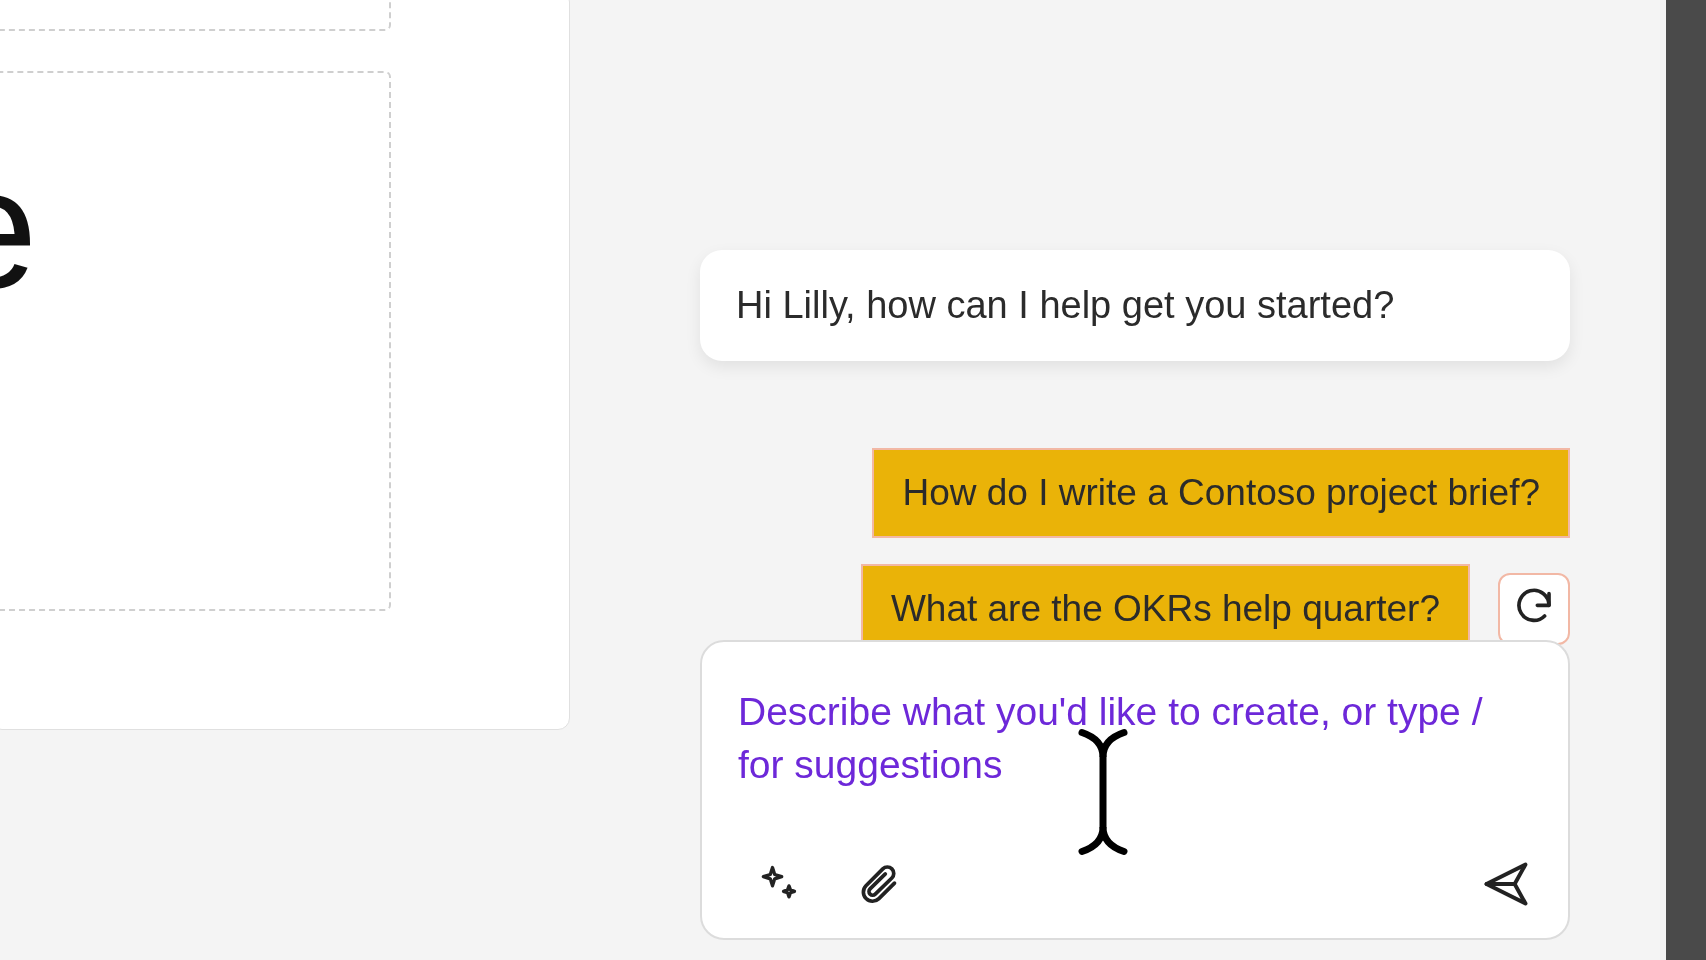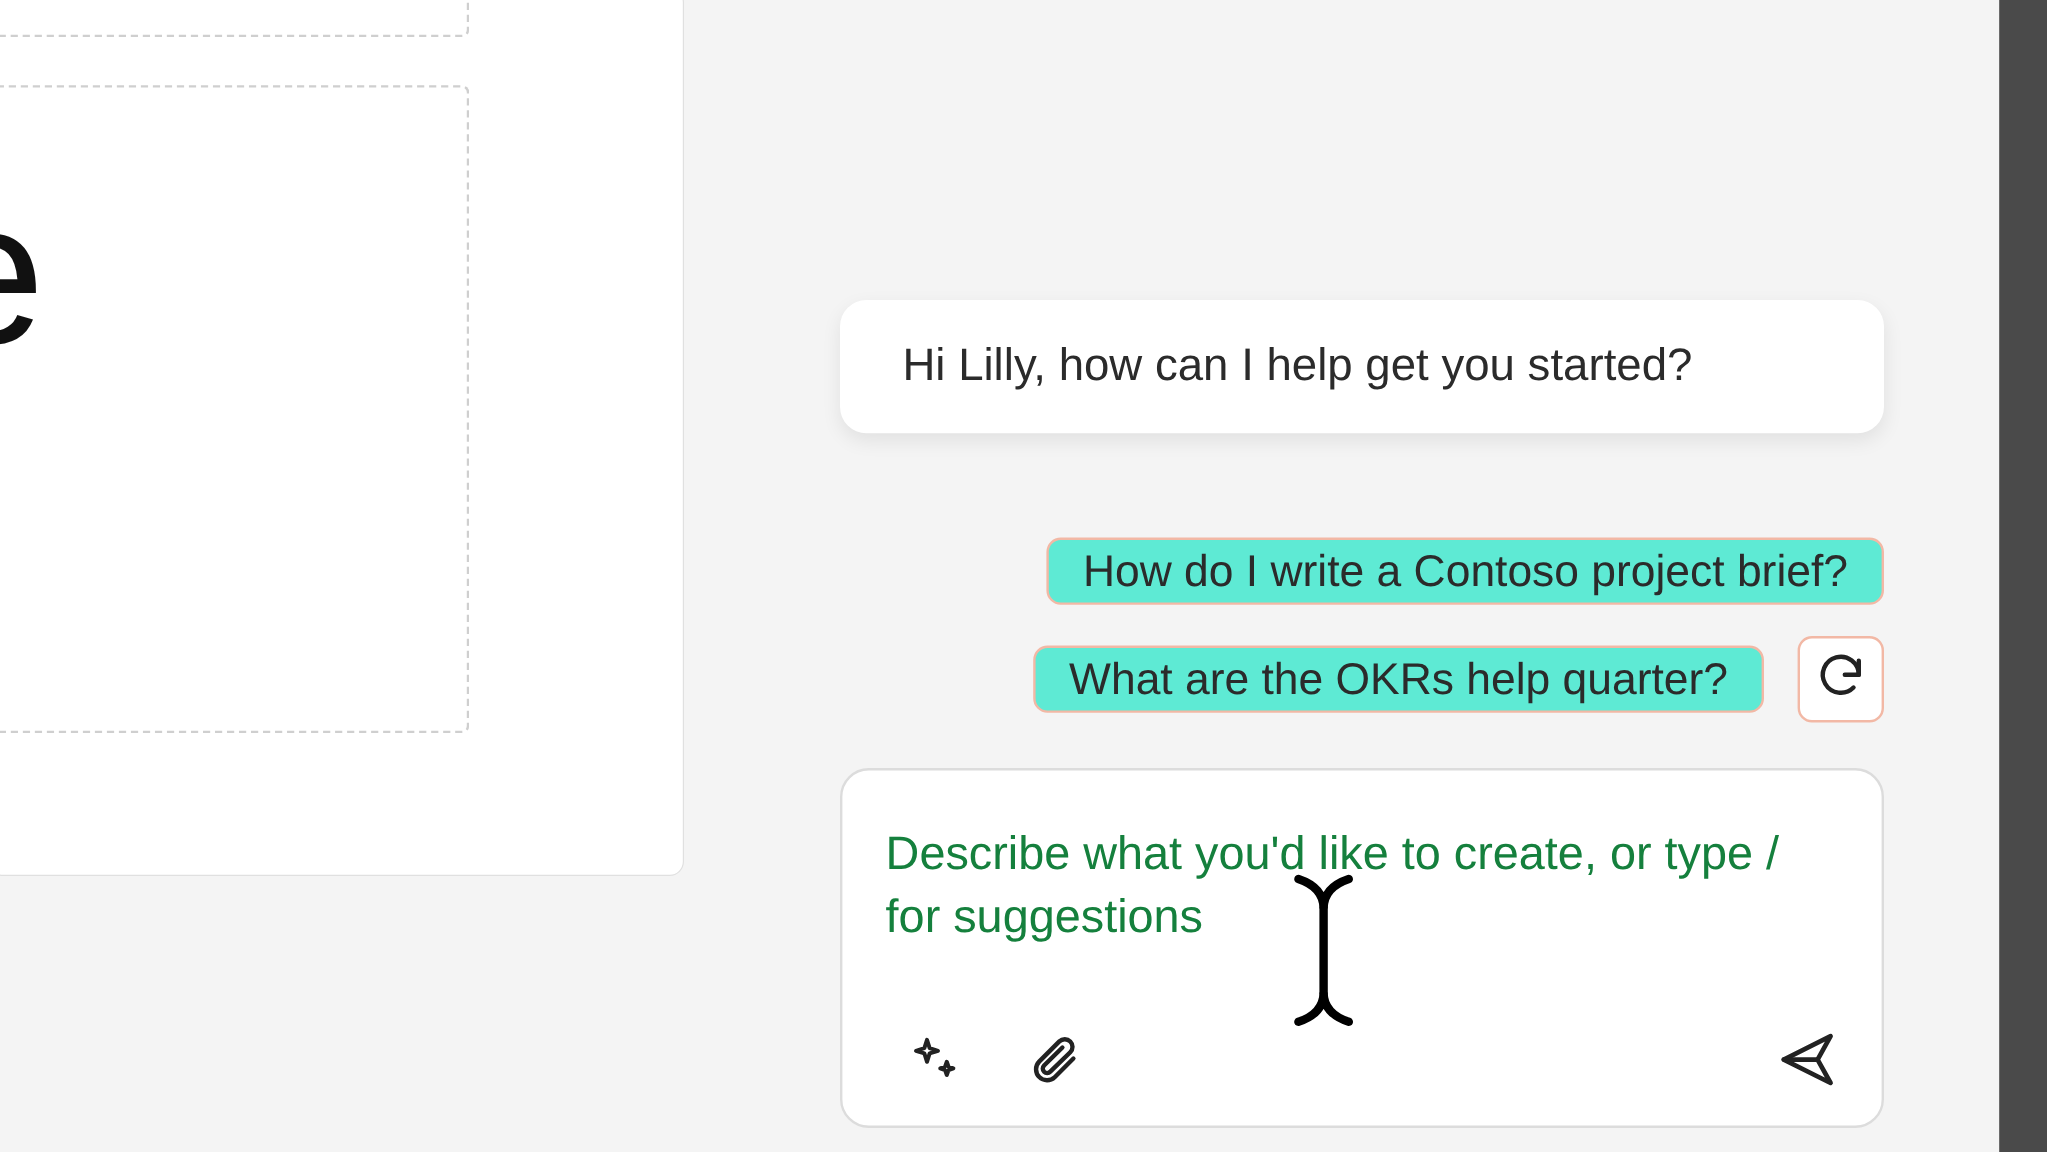--- a/index.html
+++ b/index.html
@@ -56,21 +56,21 @@
     top: 0;
     width: 930px;
     height: 960px;
   }
 
   .greeting-bubble {
     position: absolute;
     top: 250px;
     left: 0px;
     width: 870px;
-    padding: 34px 52px;
+    padding: 34px 36px;
     background: #ffffff;
     border-radius: 22px;
     box-shadow: 0 6px 16px rgba(0,0,0,0.08);
     font-size: 38px;
     color: #2b2b2b;
   }
 
   .suggestions {
     position: absolute;
     top: 448px;
@@ -81,23 +81,23 @@
     align-items: flex-end;
     gap: 26px;
   }
   .sugg-row {
     display: flex;
     gap: 28px;
     align-items: center;
   }
   .suggestion-chip {
     border: 2px solid #f2b8a5;
-    background: #5eead4;
-    border-radius: 12px;
-    padding: 5px 28px;
+    background: #eab308;
+    border-radius: 0;
+    padding: 22px 28px;
     font-size: 37px;
     color: #2b2b2b;
     cursor: pointer;
     white-space: nowrap;
   }
   .refresh-btn {
     width: 72px;
     height: 72px;
     border: 2px solid #f2b8a5;
     background: #ffffff;
@@ -119,21 +119,21 @@
     background: #ffffff;
     border: 2px solid #dcdcdc;
     border-radius: 24px;
     padding: 44px 36px 24px 36px;
     display: flex;
     flex-direction: column;
     justify-content: space-between;
   }
   .input-placeholder {
     font-size: 39px;
-    color: #15803d;
+    color: #6d28d9;
     line-height: 1.35;
   }
   .input-toolbar {
     display: flex;
     align-items: center;
     justify-content: space-between;
     margin-top: 10px;
   }
   .input-left-icons { display: flex; gap: 56px; align-items: center; padding-left: 18px; }
   .icon-btn { cursor: pointer; color: #303030; display:flex; align-items:center; justify-content:center; }

